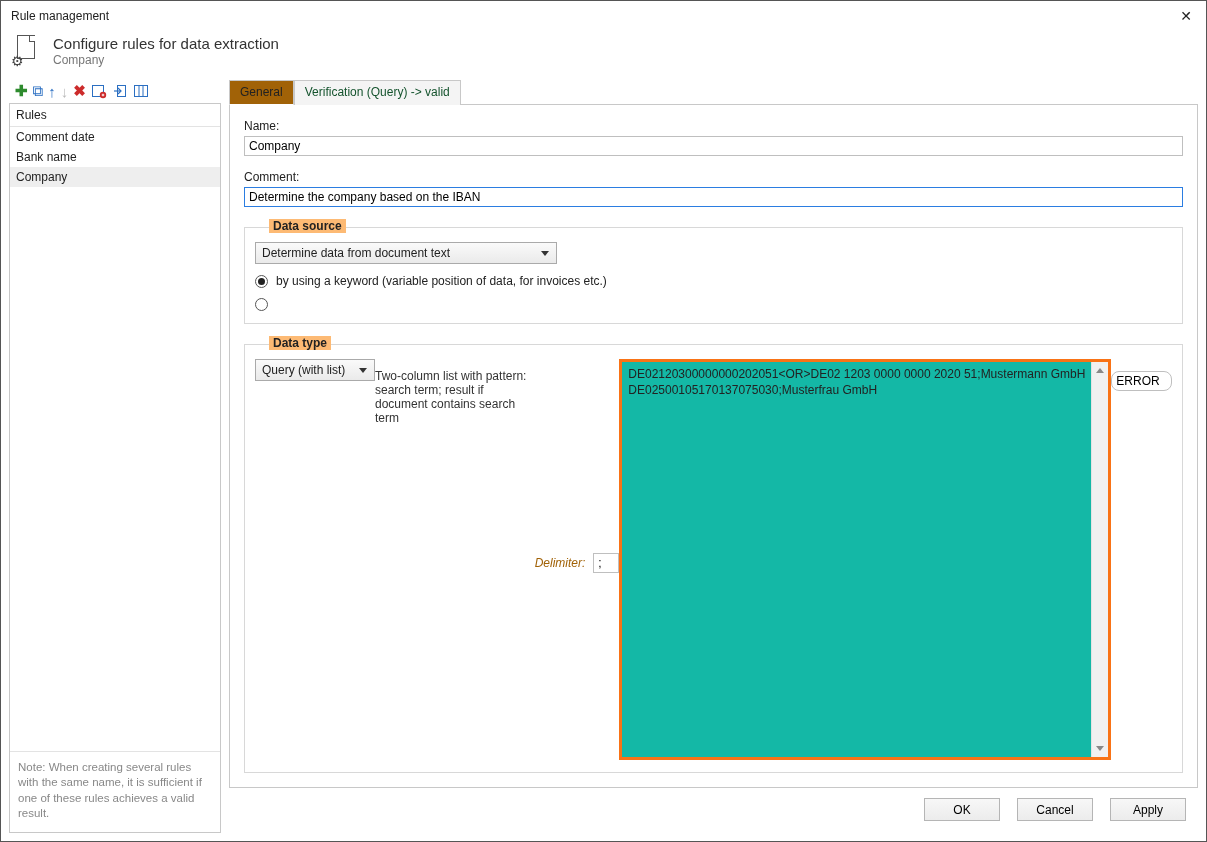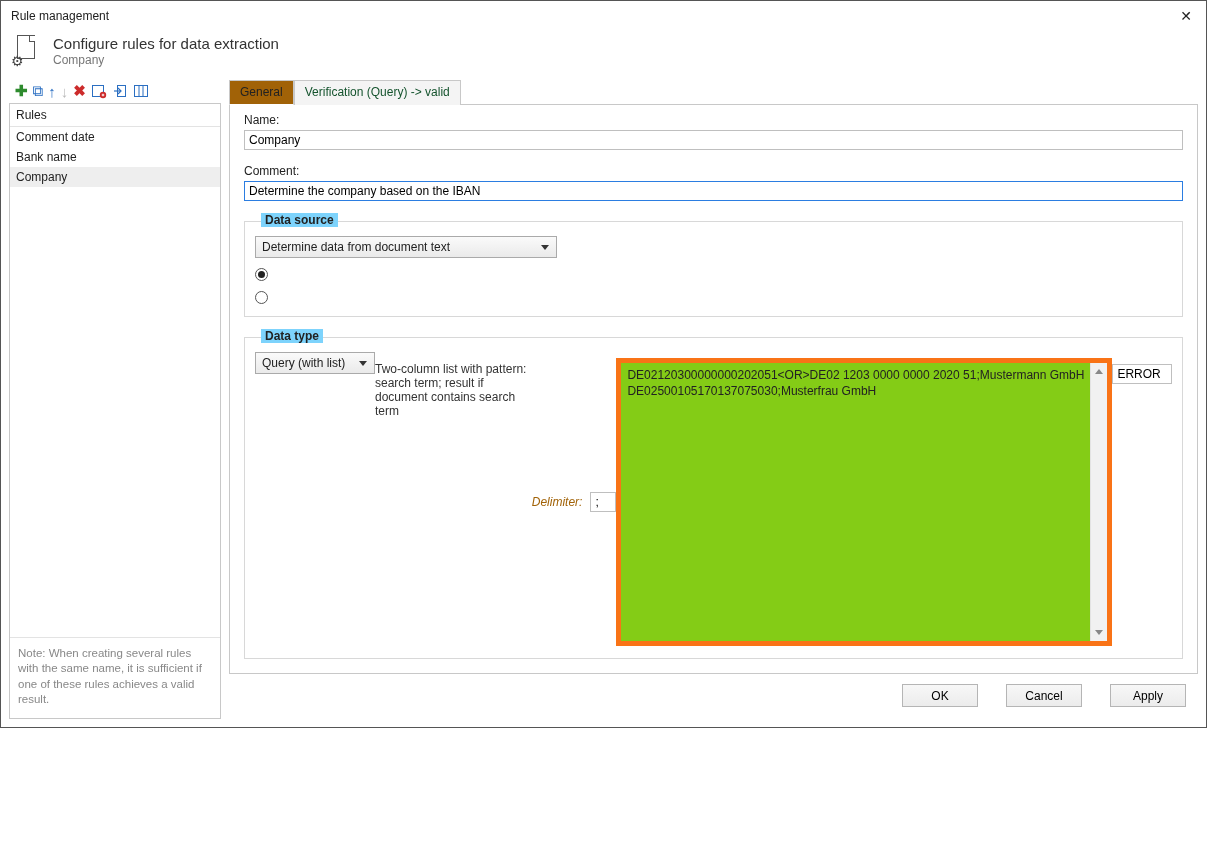--- a/index.html
+++ b/index.html
@@ -1,17 +1,17 @@
 <!DOCTYPE html>
 <html><head>
 <meta charset="utf-8">
 <style>
   * { box-sizing: border-box; }
   html, body { margin: 0; padding: 0; font-family: "Segoe UI", Tahoma, sans-serif; font-size: 12px; color: #222; background: #fff; }
-  .window { width: 1207px; height: 728px; border: 1px solid #555; display: flex; flex-direction: column; overflow: hidden; }
+  .window { width: 1207px; height: 842px; border: 1px solid #555; display: flex; flex-direction: column; overflow: hidden; }
   .titlebar { display: flex; align-items: center; justify-content: space-between; padding: 6px 8px 4px 10px; }
   .titlebar .title { font-size: 12px; }
   .titlebar .close { font-size: 14px; line-height: 1; padding: 2px 6px; cursor: default; }
 
   .header { display: flex; align-items: center; padding: 6px 10px 12px 12px; gap: 12px; }
   .header-icon { width: 28px; height: 32px; position: relative; }
   .doc-sheet { position: absolute; top: 0; left: 4px; width: 18px; height: 24px; border: 1px solid #555; background: #fff; }
   .doc-fold { position: absolute; top: 0; right: -1px; width: 6px; height: 6px; border-left: 1px solid #555; border-bottom: 1px solid #555; background: #fff; }
   .gear { position: absolute; bottom: -2px; left: -2px; font-size: 14px; color: #444; }
   .header-text .h1 { font-size: 15px; color: #333; }
@@ -33,55 +33,55 @@
   .rules-list { flex: 1; overflow: auto; }
   .rule-item { padding: 3px 6px; font-size: 12px; }
   .rule-item.selected { background: #eeeeee; }
   .rules-note { border-top: 1px solid #e3e3e3; padding: 8px 8px 10px 8px; font-size: 11.5px; color: #888; line-height: 1.35; }
 
   .right-col { flex: 1; display: flex; flex-direction: column; min-width: 0; }
   .tabs { display: flex; gap: 0; }
   .tab { padding: 4px 10px 5px 10px; border: 1px solid #c8c8c8; border-bottom: none; background: #f4f4f4; font-size: 12px; position: relative; top: 1px; }
   .tab.active { background: #a16207; border-bottom: 1px solid #fff; z-index: 2; }
   .tab.inactive { color: #14532d; }
-  .tab-panel { flex: 1; border: 1px solid #c8c8c8; padding: 8px 14px 14px 14px; overflow: auto; display: flex; flex-direction: column; min-height: 0; }
+  .tab-panel { flex: 1; border: 1px solid #c8c8c8; padding: 14px 14px 14px 14px; overflow: auto; display: flex; flex-direction: column; min-height: 0; }
 
   .field-row { margin-bottom: 14px; }
   .label { font-size: 12px; margin-bottom: 3px; }
   .text-input { width: 100%; height: 20px; border: 1px solid #bfbfbf; padding: 1px 4px; font: inherit; }
   .text-input.focused { border: 1px solid #2b7de1; }
 
   .groupbox { border: 1px solid #d8d8d8; padding: 14px 10px 12px 10px; margin-top: 6px; position: relative; }
-  .groupbox .legend { position: absolute; top: -9px; left: 16px; background: #7dd3fc; padding: 0 4px; font-weight: 600; font-size: 12px; }
+  .groupbox .legend { position: absolute; top: -9px; left: 24px; background: #fdba74; padding: 0 4px; font-weight: 600; font-size: 12px; }
 
   .select { height: 22px; border: 1px solid #aaa; background: linear-gradient(#fafafa, #eaeaea); padding: 0 22px 0 6px; font: inherit; display: inline-flex; align-items: center; position: relative; min-width: 120px; }
   .select.wide { width: 302px; }
   .select::after { content: ""; position: absolute; right: 7px; top: 50%; margin-top: -2px; border-left: 4px solid transparent; border-right: 4px solid transparent; border-top: 5px solid #333; }
 
   .radio-row { display: flex; align-items: center; gap: 8px; margin-top: 10px; font-size: 12px; }
   .radio-dot { width: 13px; height: 13px; border: 1px solid #555; border-radius: 50%; display: inline-flex; align-items: center; justify-content: center; }
   .radio-dot.checked::after { content: ""; width: 7px; height: 7px; background: #222; border-radius: 50%; display: block; }
 
   .datatype-group { flex: 1; display: flex; flex-direction: row; min-height: 0; margin-top: 20px; }
   .hint { font-size: 12px; color: #333; margin-top: 10px; }
   .delim-row { display: flex; align-items: center; gap: 8px; margin-top: 6px; }
   .delim-row .dl-label { font-style: italic; color: #a16207; }
   .delim-input { width: 26px; height: 20px; border: 1px solid #bfbfbf; padding: 1px 4px; font: inherit; text-align: left; }
 
-  .list-box { flex: 1; min-height: 150px; margin-top: 6px; border: 5px solid #f97316; background: #84cc16; position: relative; display: flex; }
+  .list-box { flex: 1; min-height: 150px; margin-top: 0; border: 3px solid #f97316; background: #14b8a6; position: relative; display: flex; }
   .list-text { flex: 1; padding: 4px 6px; font-size: 12px; line-height: 1.35; white-space: pre; overflow: auto; }
   .scrollbar { width: 17px; background: #f1f1f1; border-left: 1px solid #e3e3e3; position: relative; }
   .sb-arrow-up, .sb-arrow-down { position: absolute; left: 0; right: 0; height: 17px; display: flex; align-items: center; justify-content: center; }
   .sb-arrow-up { top: 0; } .sb-arrow-down { bottom: 0; }
   .sb-arrow-up::after { content: ""; border-left: 4px solid transparent; border-right: 4px solid transparent; border-bottom: 5px solid #888; }
   .sb-arrow-down::after { content: ""; border-left: 4px solid transparent; border-right: 4px solid transparent; border-top: 5px solid #888; }
 
   .result-block { margin-top: 12px; }
 
-  .footer { display: flex; justify-content: flex-end; gap: 28px; padding: 10px 12px 12px 0; }
+  .footer { display: flex; justify-content: flex-end; gap: 17px; padding: 10px 12px 12px 0; }
   .btn { width: 76px; height: 23px; border: 1px solid #b5b5b5; background: linear-gradient(#f7f7f7, #ececec); font: inherit; display: inline-flex; align-items: center; justify-content: center; }
 </style>
 </head>
 <body>
 
 <div class="window">
 
   <div class="titlebar">
     <span class="title">Rule management</span>
     <span class="close">✕</span>
@@ -161,20 +161,21 @@
           <input class="text-input focused" value="Determine the company based on the IBAN" style="">
         </div>
 
         <div class="groupbox">
           <span class="legend">Data source</span>
           <div class="select wide">
             <span>Determine data from document text</span>
           </div>
           <div class="radio-row">
             <span class="radio-dot checked"></span>
+            <span>by using a keyword (variable position of data, for invoices etc.)</span>
           </div>
           <div class="radio-row">
             <span class="radio-dot"></span>
           </div>
         </div>
 
         <div class="groupbox datatype-group">
           <span class="legend">Data type</span>
 
           <div class="select" style="width:126px">
@@ -191,21 +192,21 @@
           <div class="list-box">
             <div class="list-text">DE02120300000000202051&lt;OR&gt;DE02 1203 0000 0000 2020 51;Mustermann GmbH
 DE02500105170137075030;Musterfrau GmbH</div>
             <div class="scrollbar">
               <div class="sb-arrow-up"></div>
               <div class="sb-arrow-down"></div>
             </div>
           </div>
 
           <div class="result-block">
-            <input class="text-input" style="width: calc(100% + 0px);" value="ERROR">
+            <input class="text-input" style="width: calc(100% + 0px); border-radius: 8px;" value="ERROR">
           </div>
         </div>
 
       </div>
 
       <div class="footer">
         <button class="btn">OK</button>
         <button class="btn">Cancel</button>
         <button class="btn">Apply</button>
       </div>

